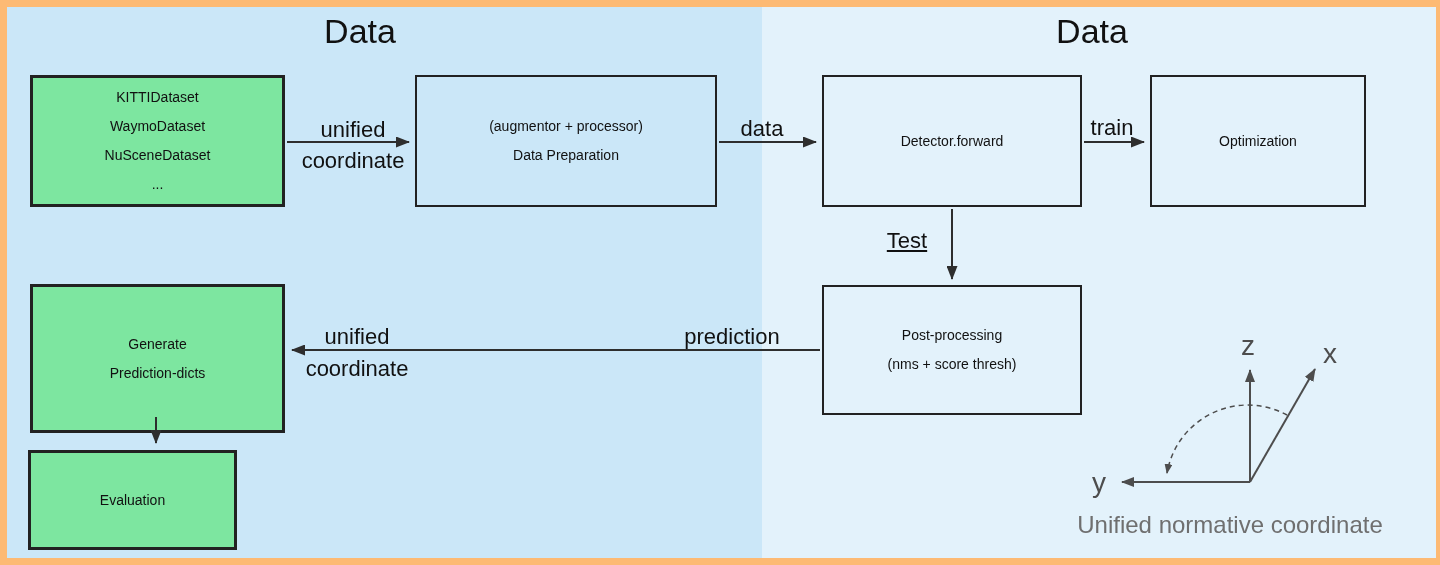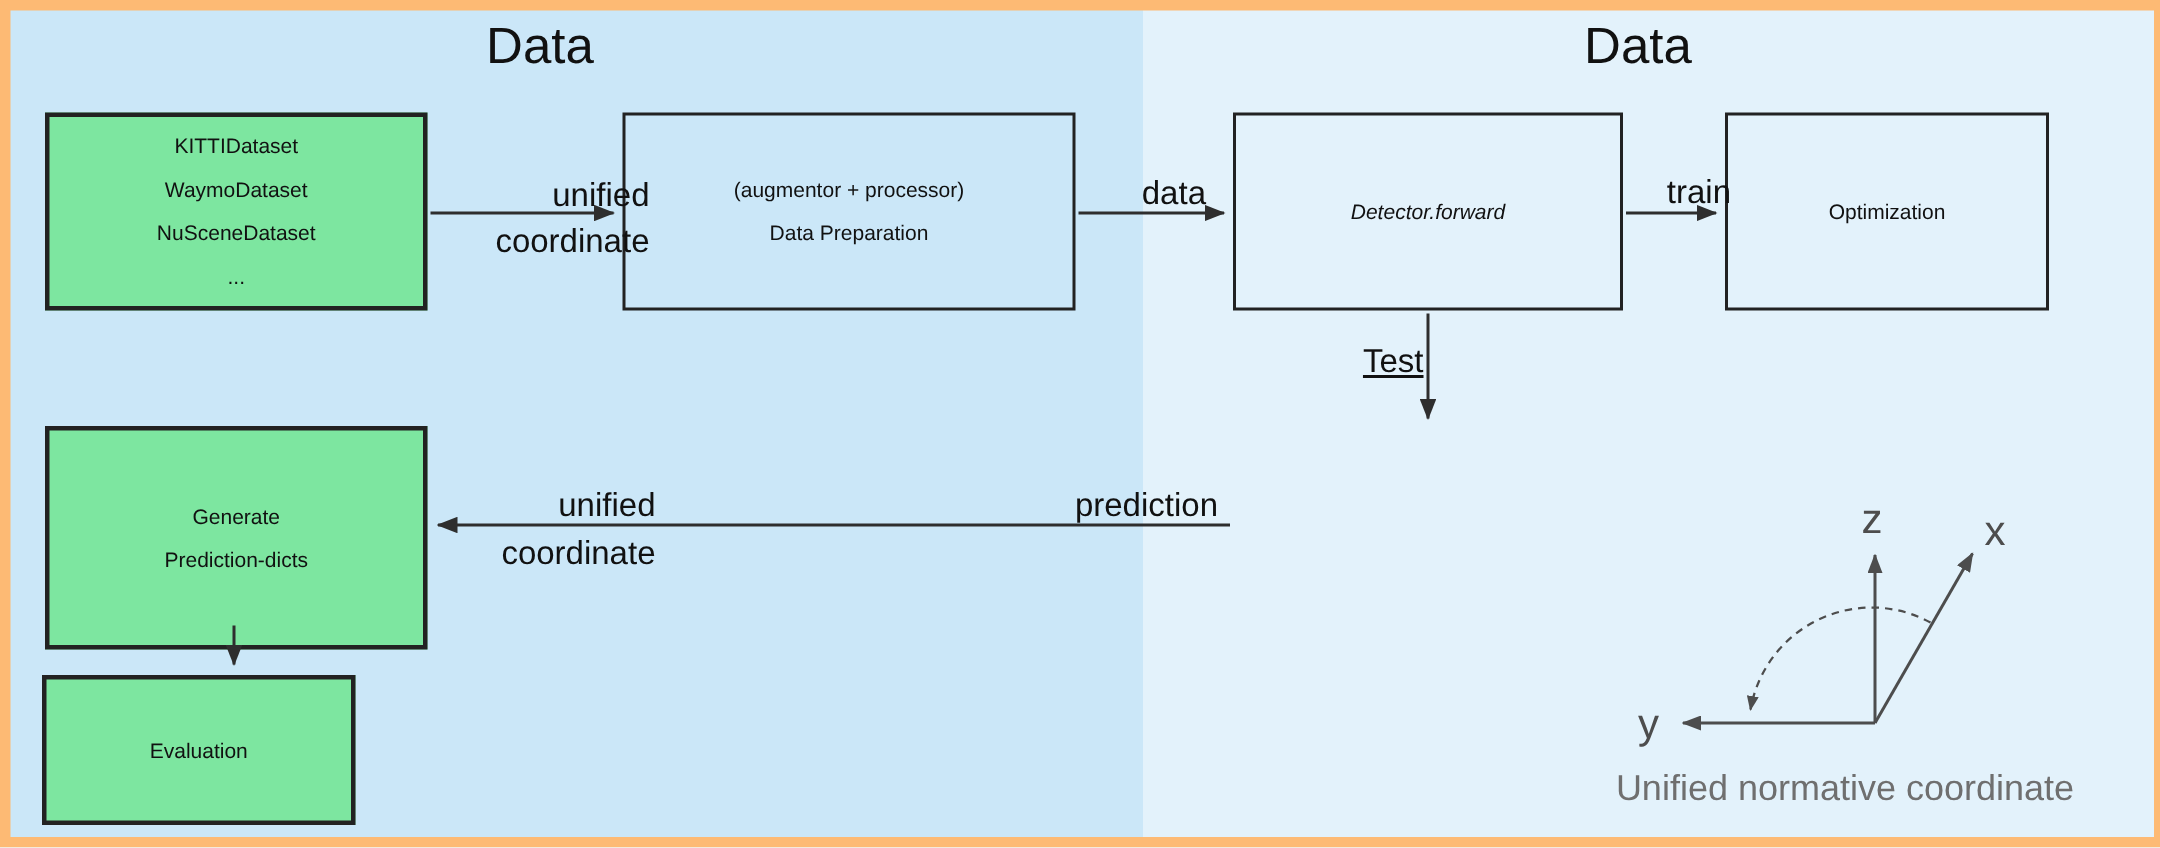--- a/index.html
+++ b/index.html
@@ -14,31 +14,31 @@
   #data-title{left:250px;}
   #model-title{left:982px;}
   .node{
     position:absolute;box-sizing:border-box;border:2px solid #222222;
     display:flex;flex-direction:column;align-items:center;justify-content:center;
     font-size:14px;line-height:29px;text-align:center;background:transparent;
   }
   .node.green{background:#7de6a0;border-width:3px;}
   #datasets-box{left:30px;top:75px;width:255px;height:132px;}
   #data-preparation-box{left:415px;top:75px;width:302px;height:132px;}
-  #detector-box{left:822px;top:75px;width:260px;height:132px;font-style:italic;}
+  #detector-box{left:822px;top:75px;width:260px;height:132px;}
   #optimization-box{left:1150px;top:75px;width:216px;height:132px;}
   #post-processing-box{left:822px;top:285px;width:260px;height:130px;}
   #generate-box{left:30px;top:284px;width:255px;height:149px;}
   #evaluation-box{left:28px;top:450px;width:209px;height:100px;}
-  .edge-label{position:absolute;font-size:22px;line-height:26px;color:#111111;text-align:right;}
+  .edge-label{position:absolute;font-size:22px;line-height:26px;color:#111111;text-align:center;}
   #label-unified-top{left:273px;top:114px;width:160px;line-height:31px;}
   #label-data{left:720px;top:116px;width:84px;}
   #label-train{left:1070px;top:115px;width:84px;}
   #label-test{left:865px;top:228px;width:84px;text-decoration:underline;}
-  #label-prediction{left:652px;top:324px;width:160px;text-align:right;}
+  #label-prediction{left:652px;top:324px;width:160px;}
   #label-unified-bottom{left:277px;top:321px;width:160px;line-height:32px;}
   #flow-arrows{position:absolute;left:0;top:0;width:1440px;height:565px;pointer-events:none;}
   #coordinate-diagram{position:absolute;left:1060px;top:325px;width:360px;height:220px;}
   .axis-text{font-size:28px;fill:#4d4d4d;}
   .caption-text{font-size:24px;fill:#6f6f6f;}
 </style>
 </head>
 <body>
 
 <div id="stage">
@@ -62,20 +62,24 @@
   </div>
 
   <div class="node" id="detector-box">
     <span>Detector.forward</span>
   </div>
 
   <div class="node" id="optimization-box">
     <span>Optimization</span>
   </div>
 
+  <div class="node" id="post-processing-box">
+    <span>Post-processing</span>
+    <span>(nms + score thresh)</span>
+  </div>
 
   <div class="node green" id="generate-box">
     <span>Generate</span>
     <span>Prediction-dicts</span>
   </div>
 
   <div class="node green" id="evaluation-box">
     <span>Evaluation</span>
   </div>
 

